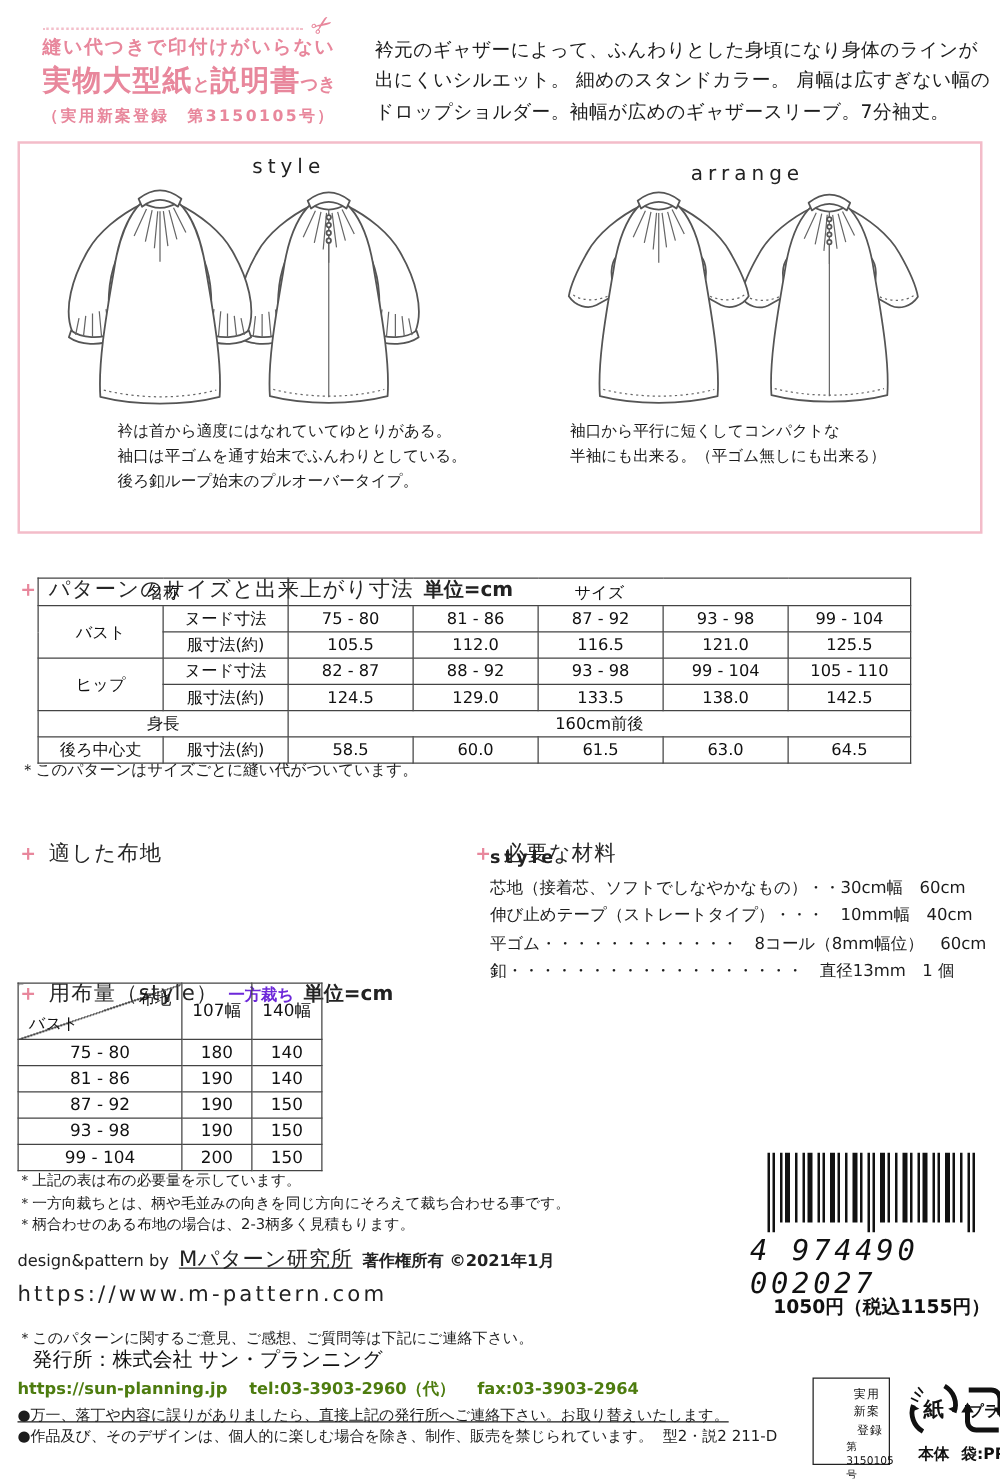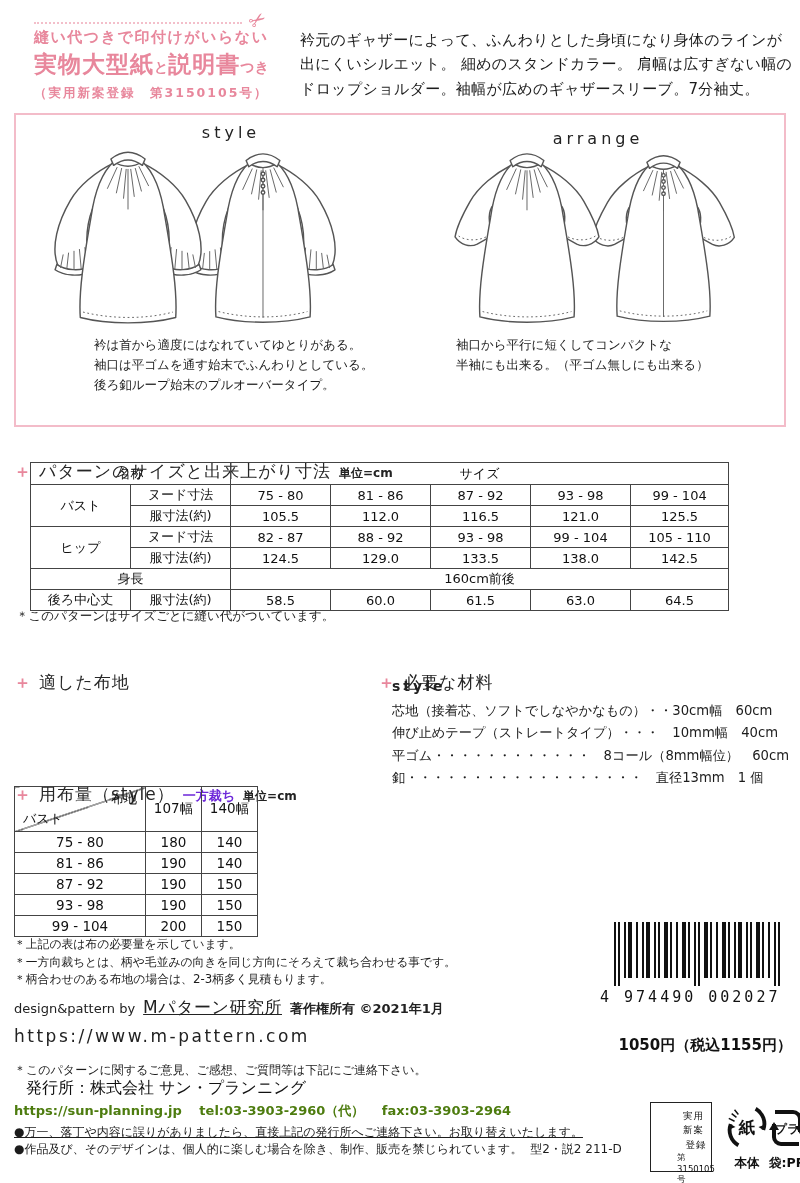--- a/index.html
+++ b/index.html
@@ -25,21 +25,21 @@
   .caption{font-size:12.5px;line-height:1.6;color:#1c1c1c;}
   .garment{position:absolute;}
   .f{fill:#ffffff;stroke:#555;stroke-width:1.6;stroke-linejoin:round;}
   .s{fill:none;stroke:#666;stroke-width:1.1;}
   .sd{fill:none;stroke:#666;stroke-width:1.1;stroke-dasharray:2 3;}
 
   
   .sect{display:flex;align-items:baseline;gap:8px;}
   .plus{color:#e8879c;font-size:17px;font-weight:bold;}
   .sect-title{font-size:17px;letter-spacing:1px;color:#262626;margin-top:25px;}
-  .unit{font-size:12px;font-weight:bold;color:#222;}
+  .unit{font-size:16px;font-weight:bold;color:#222;}
   .subnote{font-size:13px;font-weight:bold;color:#6d28d9;}
 
   
   table.sz{border-collapse:collapse;table-layout:fixed;width:698px;font-size:13px;}
   table.sz td{border:1px solid #444;text-align:center;height:20px;padding:0;color:#111;}
   .tnote{font-size:12.5px;color:#1c1c1c;}
 
   .bodytext{font-size:14px;line-height:1.55;color:#1c1c1c;}
   .mat-line{font-size:13.2px;line-height:1.7;color:#1c1c1c;white-space:nowrap;}
   .mstyle{font-size:14px;letter-spacing:3px;font-weight:bold;}
@@ -53,21 +53,21 @@
   .diag .bl{position:absolute;bottom:3px;left:8px;font-size:13px;}
 
   .small-notes{font-size:11.8px;line-height:1.5;color:#1c1c1c;}
 
   .credit{display:flex;align-items:baseline;gap:8px;}
   .credit .pre{font-size:13px;}
   .credit .studio{font-size:17px;letter-spacing:0.5px;text-decoration:underline;}
   .credit .rights{font-size:13px;font-weight:bold;}
   .murl{font-size:17px;letter-spacing:2.5px;color:#222;}
 
-  .digits{font-family:"DejaVu Sans Mono","Liberation Mono",monospace;font-size:15px;letter-spacing:3px;color:#111;}
+  .digits{font-family:"DejaVu Sans Mono","Liberation Mono",monospace;font-size:23px;letter-spacing:3px;color:#111;font-style:italic;}
   .price{font-size:15px;color:#111;text-align:right;font-weight:bold;}
 
   .ft1{font-size:12px;color:#1c1c1c;}
   .ft2{font-size:16px;color:#111;margin-left:12px;}
   .ft3{font-size:13px;color:#4d7c0f;font-weight:bold;}
 
   .umbox{width:62px;height:70px;border:1.5px solid #222;box-sizing:border-box;
          display:flex;flex-direction:column;align-items:center;padding:6px 2px 4px 2px;}
   .umbox .l{font-size:9.5px;letter-spacing:1px;color:#111;line-height:1.5;}
   .umbox .n{font-size:8.5px;color:#111;margin-top:auto;}

